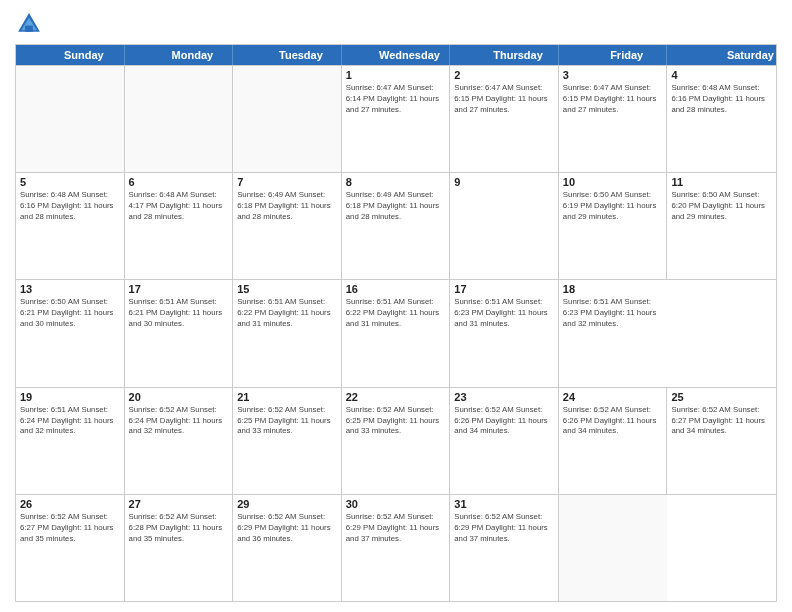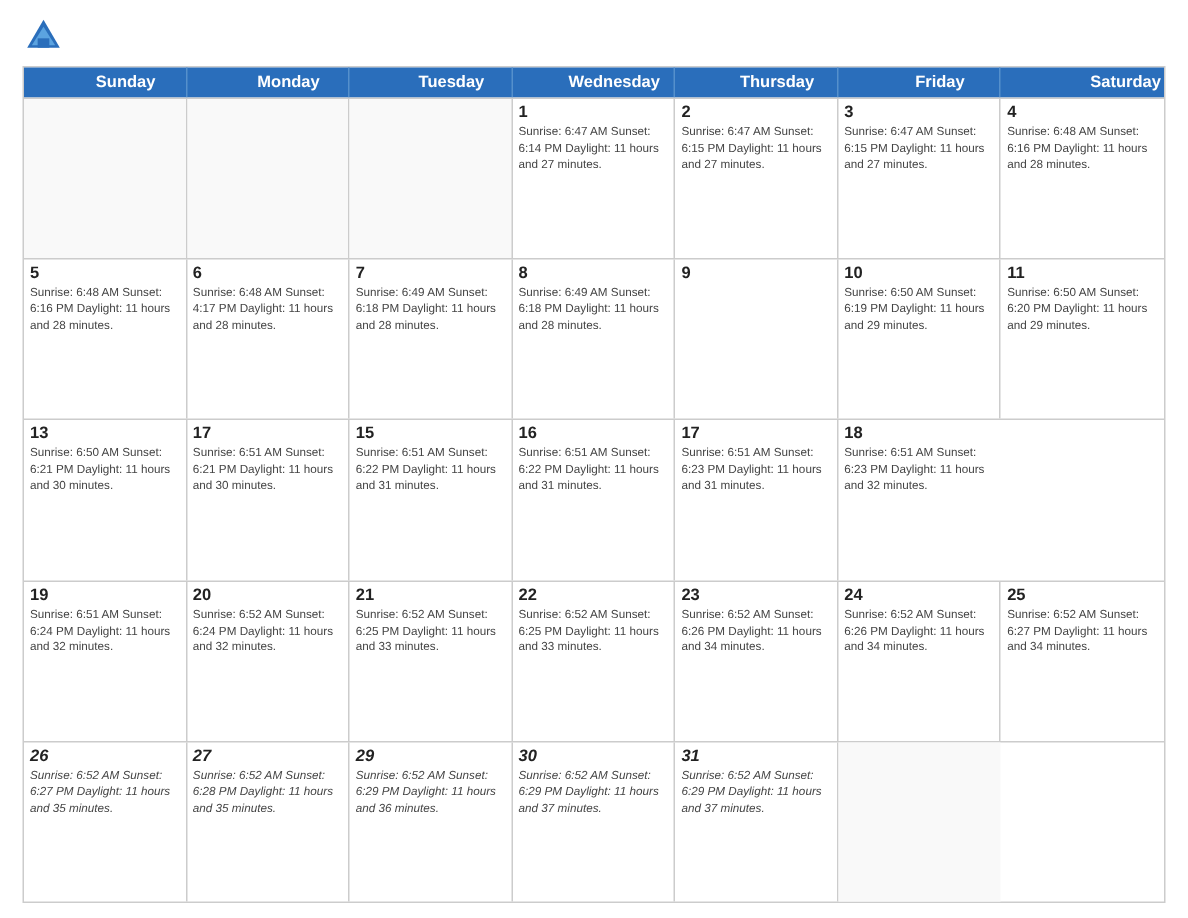--- a/index.html
+++ b/index.html
@@ -99,21 +99,21 @@
       font-weight: bold;
       margin-bottom: 2px;
       color: #222;
     }
     .cell-info {
       font-size: 7.8px;
       color: #444;
       line-height: 1.4;
     }
     .cell-empty { background: #f9f9f9; }
-    .cal-week:last-child .cal-cell { border-bottom: none; font-style: italic; }
+    .cal-week:last-child .cal-cell { border-bottom: none; }
   </style>
 </head>
 <body>
 
 <div class="page">
   <div class="header">
     <div class="logo">
       <svg class="logo-icon" viewBox="0 0 36 36">
         <polygon points="18,4 32,28 4,28" fill="#2a6ebb"></polygon>
         <polygon points="18,10 28,26 8,26" fill="#5ba3e0"></polygon>

